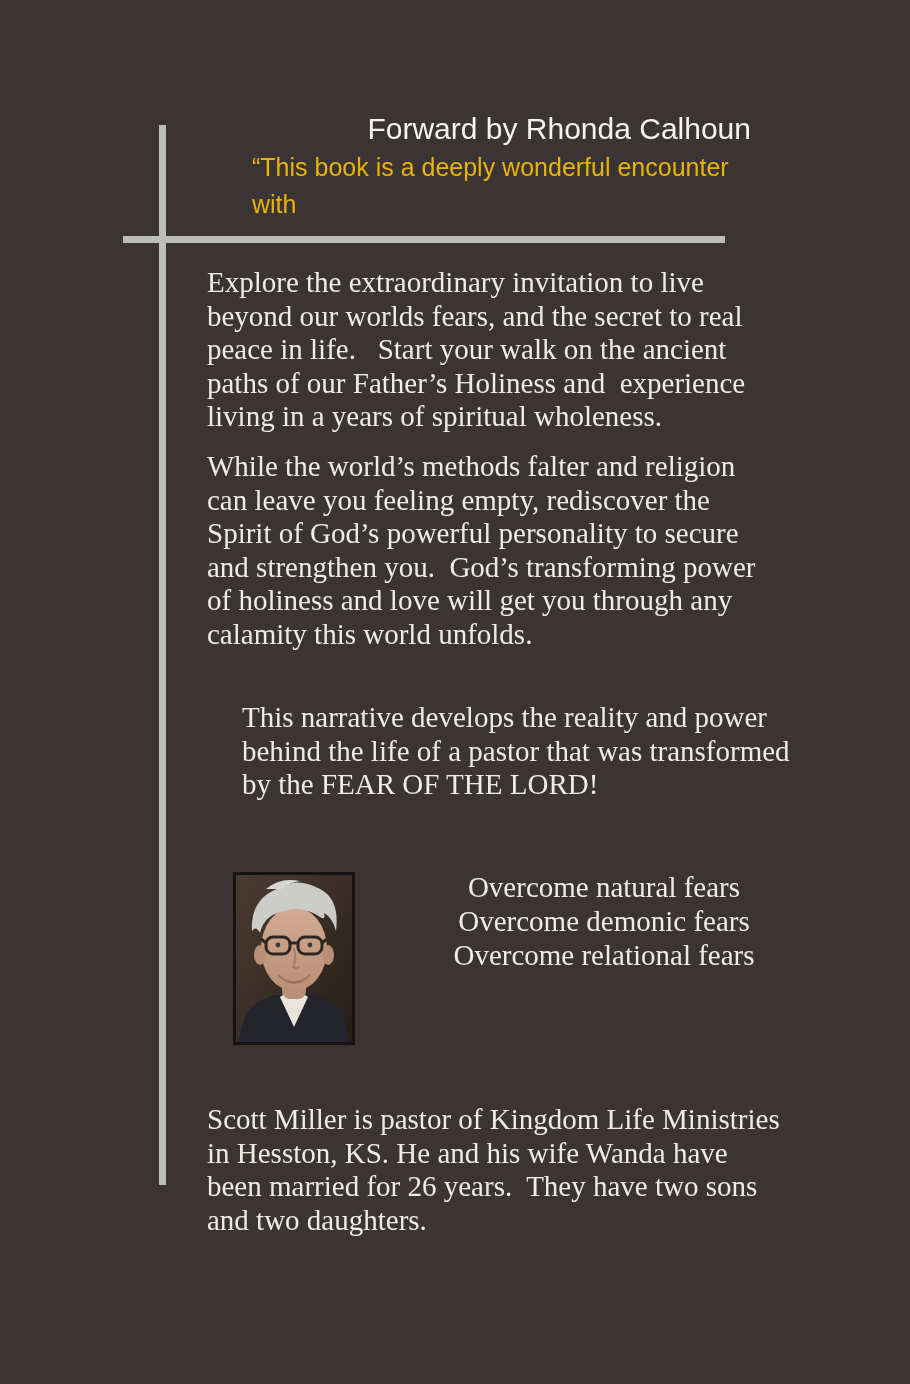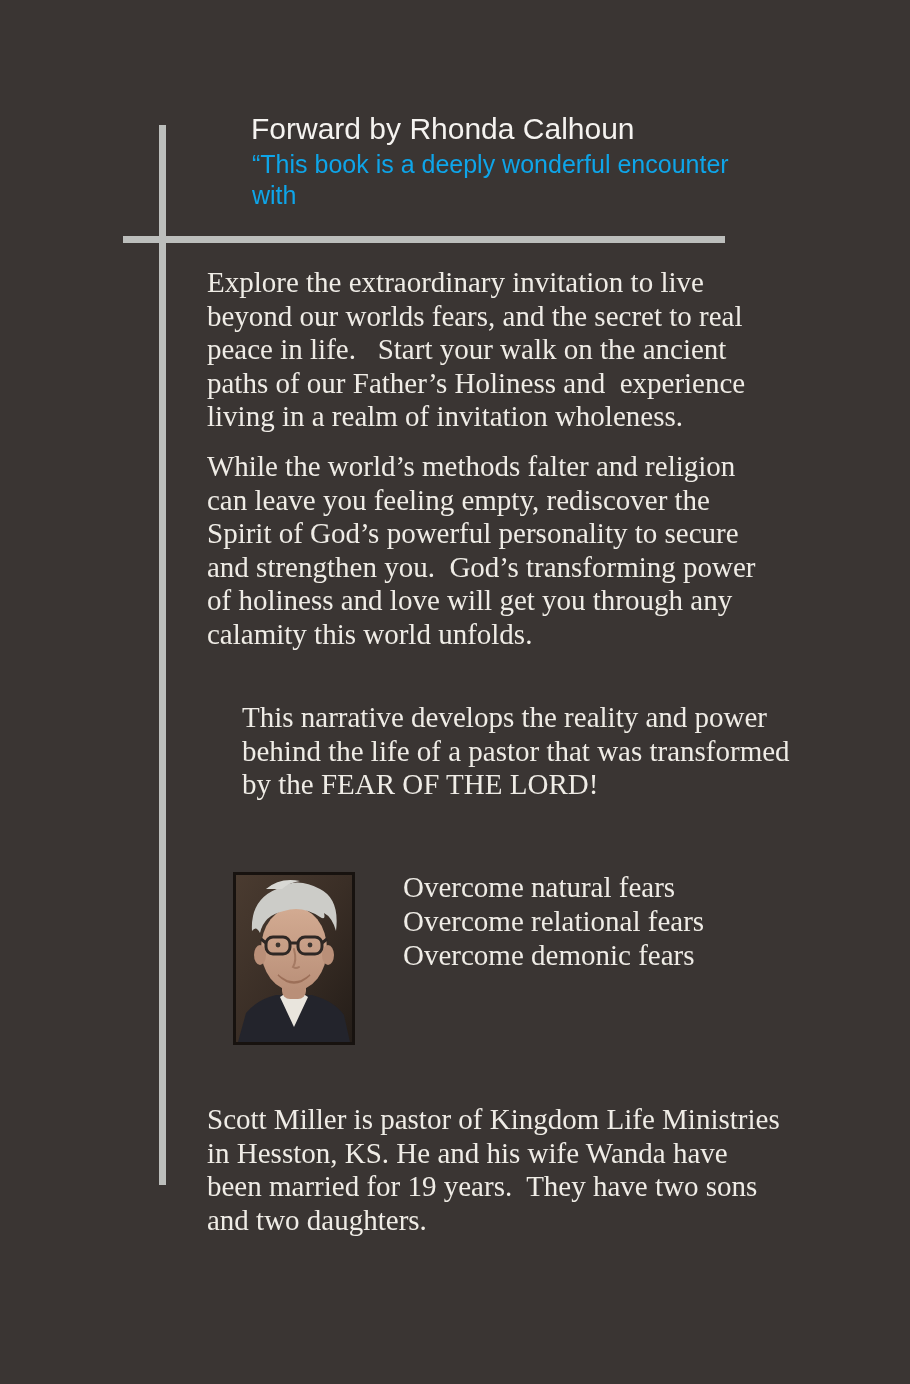--- a/index.html
+++ b/index.html
@@ -31,36 +31,36 @@
     width: 602px;
     height: 7px;
     background: #bcbebc;
   }
   
   .fw-title {
     position: absolute;
     left: 251px;
     top: 112px;
     width: 500px;
-    text-align: left;
+    text-align: right;
     font-family: "Liberation Sans", sans-serif;
     font-size: 30px;
     line-height: 34px;
     color: #f5f3f0;
     white-space: nowrap;
   }
   .fw-quote {
     position: absolute;
     left: 252px;
     top: 149px;
     width: 520px;
     font-family: "Liberation Sans", sans-serif;
     font-size: 25px;
-    line-height: 31px;
-    color: #0ea5e9;
+    line-height: 37px;
+    color: #eab308;
   }
   
   .para {
     position: absolute;
     left: 207px;
     width: 620px;
     font-size: 29px;
     line-height: 33.5px;
     color: #efece6;
     white-space: pre-wrap;
@@ -75,23 +75,24 @@
     width: 540px;
     font-size: 29px;
     line-height: 33.5px;
     color: #efece6;
     white-space: nowrap;
   }
   .para-bio { top: 1103px; }
   
   .bullet-list {
     position: absolute;
-    left: 403px;
+    left: 424px;
     top: 870px;
     width: 360px;
+    text-align: center;
   }
   .bullet-item {
     font-size: 29px;
     line-height: 34px;
     color: #efece6;
     white-space: nowrap;
   }
   
   .author-photo {
     position: absolute;
@@ -115,21 +116,21 @@
 
   <div class="fw-title">Forward by Rhonda Calhoun</div>
 
   <div class="fw-quote"><span>“This book is a deeply wonderful encounter with</span><br>
   </div>
 
   <div class="para para-1">Explore the extraordinary invitation to live
 beyond our worlds fears, and the secret to real
 peace in life.   Start your walk on the ancient
 paths of our Father’s Holiness and  experience
-living in a realm of invitation wholeness.</div>
+living in a years of spiritual wholeness.</div>
 
   <div class="para para-2">While the world’s methods falter and religion
 can leave you feeling empty, rediscover the
 Spirit of God’s powerful personality to secure
 and strengthen you.  God’s transforming power
 of holiness and love will get you through any
 calamity this world unfolds.</div>
 
   <div class="para para-3">This narrative develops the reality and power
 behind the life of a pastor that was transformed
@@ -175,22 +176,22 @@
       <circle cx="74" cy="70" r="2.4" fill="#3c3530"></circle>
 
       <path d="M58 74 Q61 86 57 92 Q60 94 63 92" fill="none" stroke="#a57a63" stroke-width="2" stroke-linecap="round"></path>
 
       <path d="M42 100 Q58 114 74 100 Q66 108 58 108 Q50 108 42 100 Z" fill="#f0ebe2" stroke="#9c6f58" stroke-width="1.5"></path>
     </svg>
   </div>
 
   <div class="bullet-list">
     <div class="bullet-item">Overcome natural fears</div>
+    <div class="bullet-item">Overcome demonic fears</div>
     <div class="bullet-item">Overcome relational fears</div>
-    <div class="bullet-item">Overcome demonic fears</div>
   </div>
 
   <div class="para para-bio">Scott Miller is pastor of Kingdom Life Ministries
 in Hesston, KS. He and his wife Wanda have
-been married for 19 years.  They have two sons
+been married for 26 years.  They have two sons
 and two daughters.</div>
 
 </div>
 
 </body></html>

